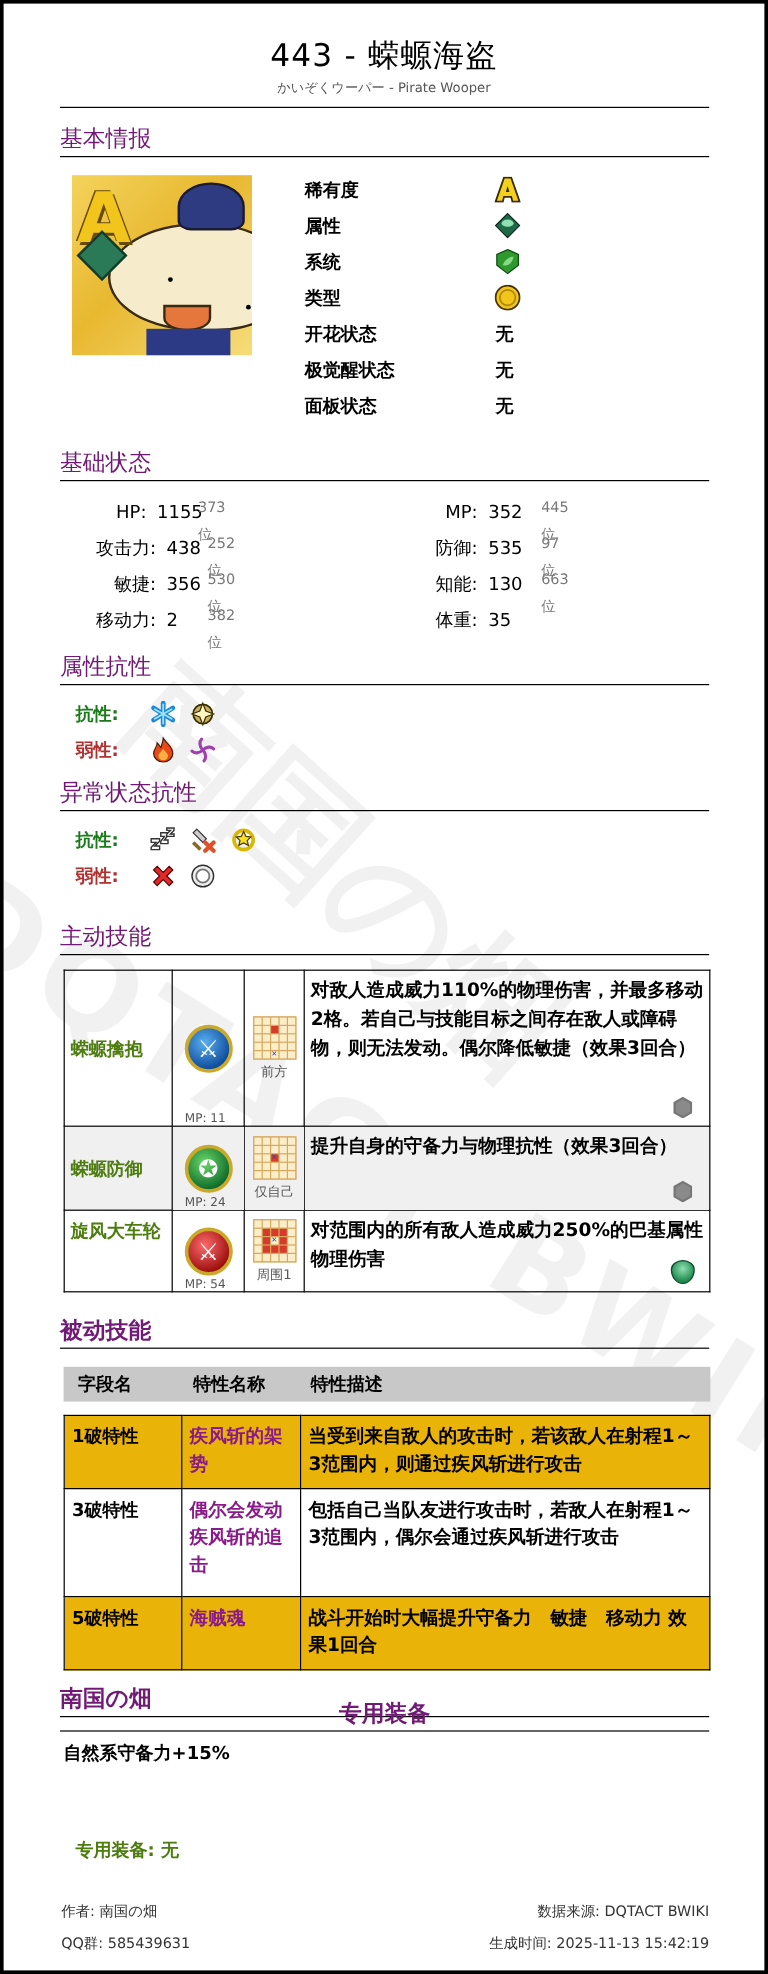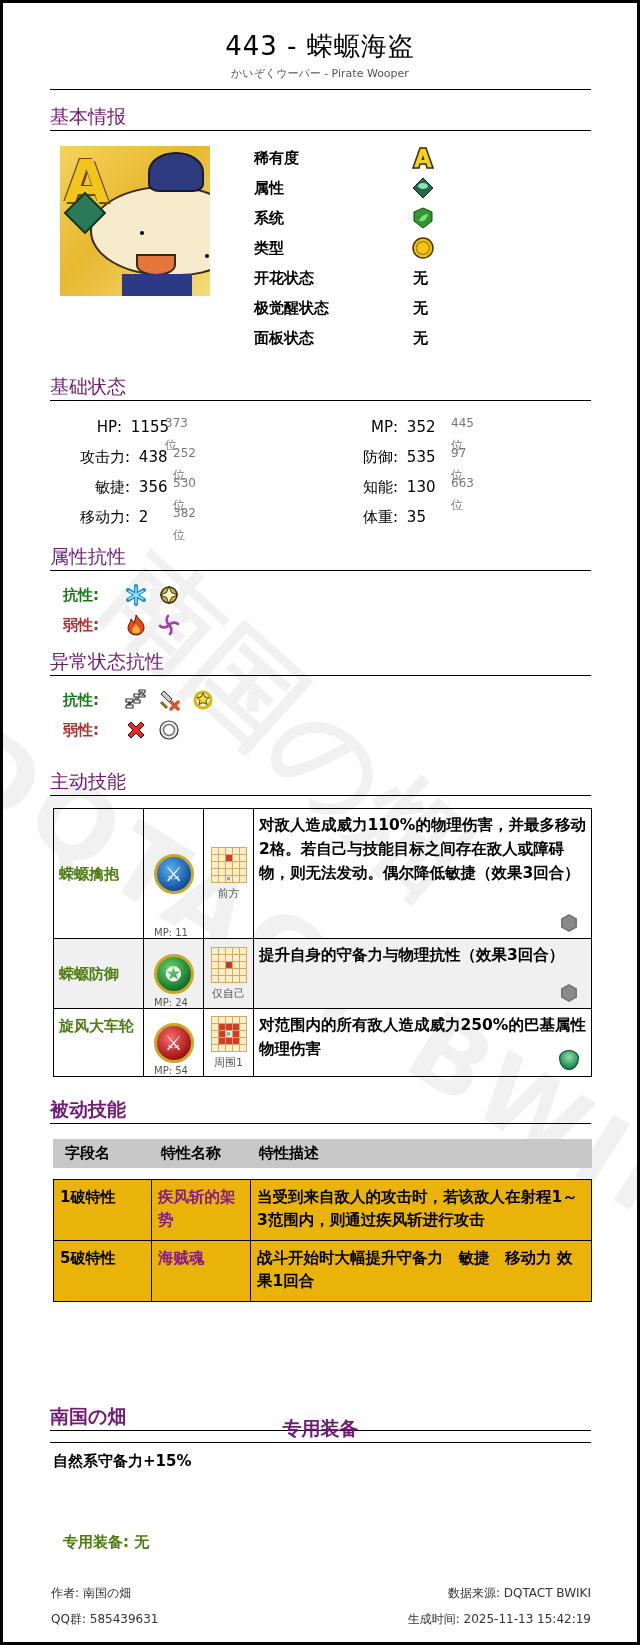--- a/index.html
+++ b/index.html
@@ -416,20 +416,25 @@
       <span style="left:108px">特性名称</span>
       <span style="left:206px">特性描述</span>
     </div>
     <table class="passive">
       <tbody>
           <tr class="alt" style="height:59px;">
         <td class="c1">1破特性</td>
         <td class="c2">疾风斩的架势</td>
         <td>当受到来自敌人的攻击时，若该敌人在射程1～3范围内，则通过疾风斩进行攻击</td>
       </tr>
+      <tr style="height:90px;">
+        <td class="c1">3破特性</td>
+        <td class="c2">偶尔会发动疾风斩的追击</td>
+        <td>包括自己当队友进行攻击时，若敌人在射程1～3范围内，偶尔会通过疾风斩进行攻击</td>
+      </tr>
       <tr class="alt" style="height:59px;">
         <td class="c1">5破特性</td>
         <td class="c2">海贼魂</td>
         <td>战斗开始时大幅提升守备力　敏捷　移动力 效果1回合</td>
       </tr>
     </tbody>
       </table>
 
     <div class="sec-h bold" style="top:1400px;">南国の畑</div>
     <div class="leader">自然系守备力+15%</div>

